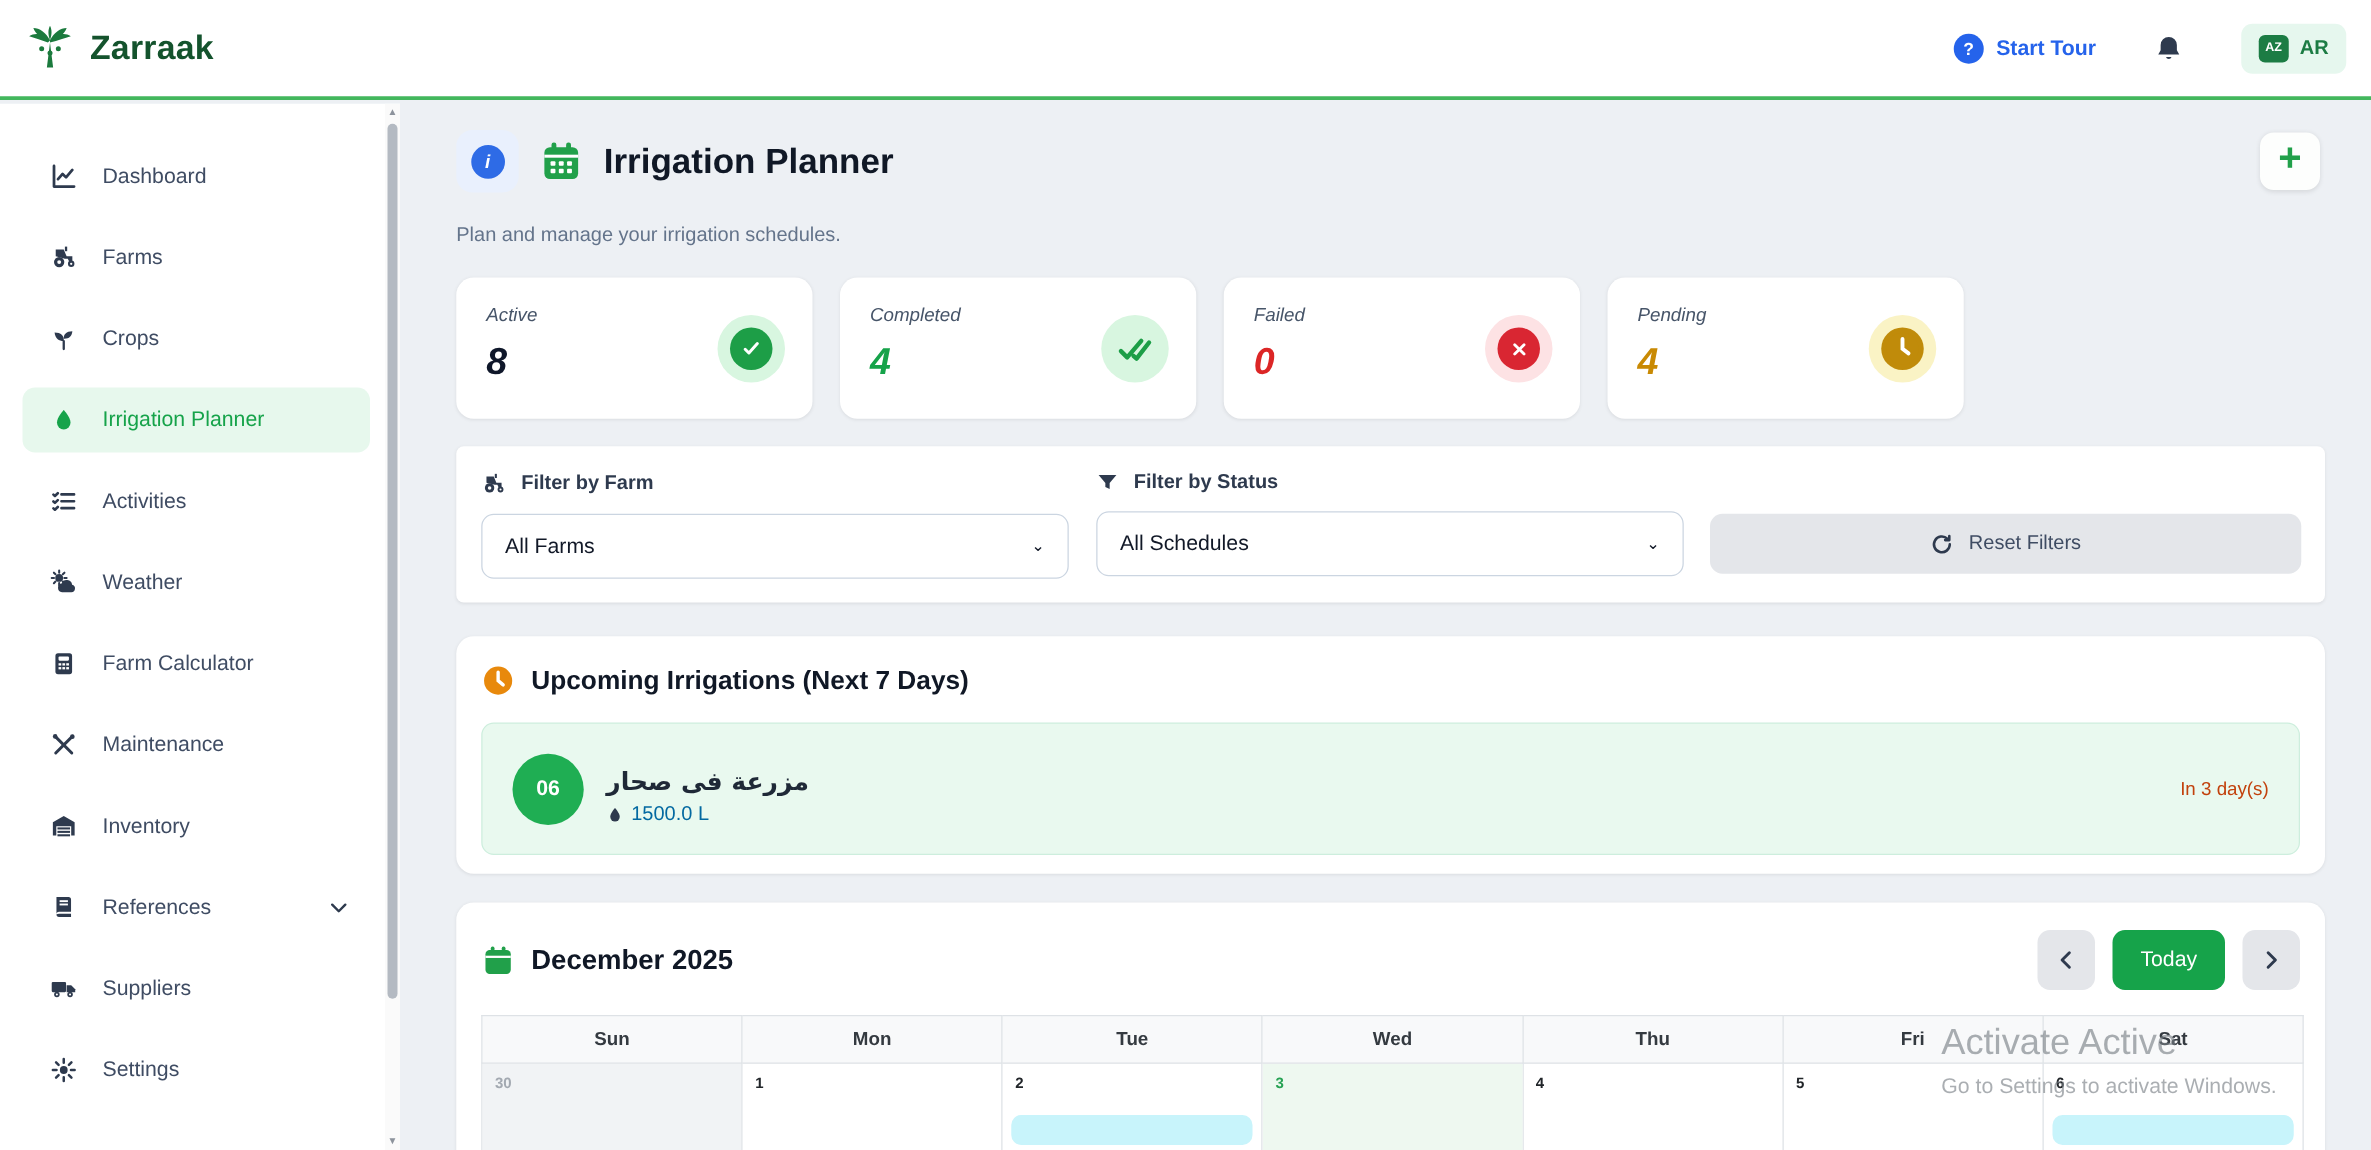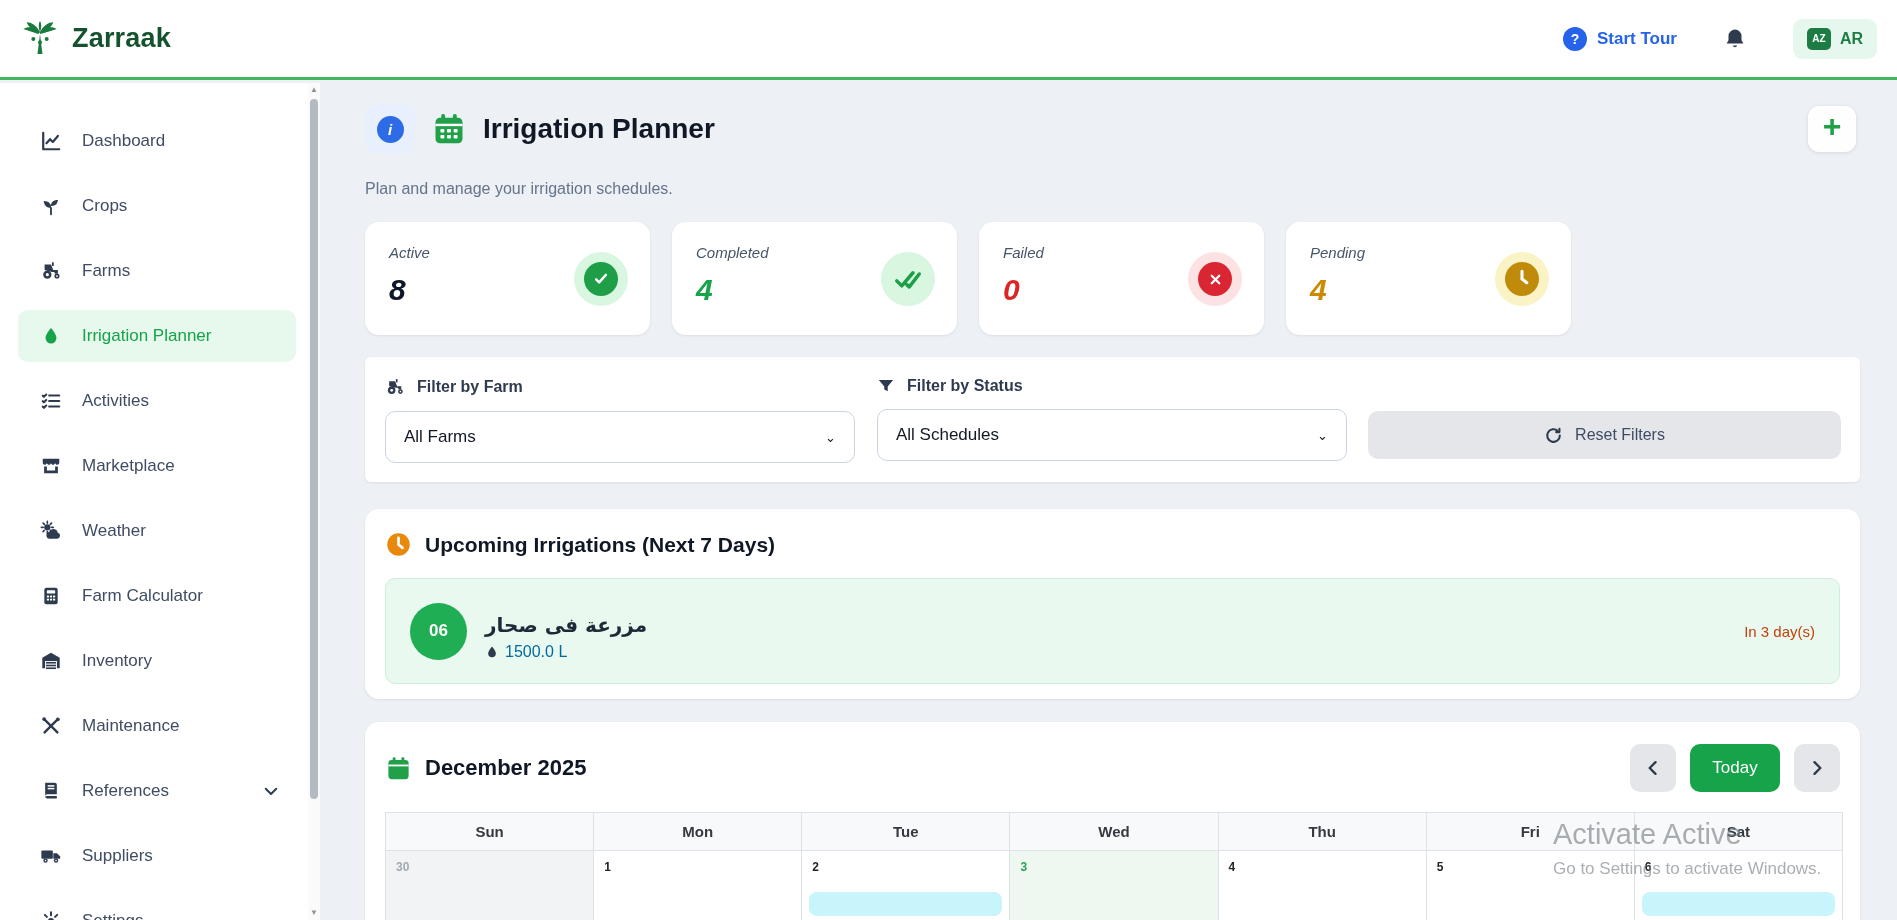--- a/index.html
+++ b/index.html
@@ -146,66 +146,57 @@
         <svg width="22" height="22" viewBox="0 0 24 24" fill="none" stroke="#2e3a4e" stroke-width="2.4" stroke-linecap="round" stroke-linejoin="round">
           <path d="M3.5 3v18h17.5"></path>
           <path d="M7 14.5l4-4.5 3 3 5.5-6.5"></path>
         </svg>
       </span>
     <span>Dashboard</span>
   </div>
   <div class="side-item">
     <span class="s-ico">
         <svg width="22" height="22" viewBox="0 0 24 24" fill="#2e3a4e">
-          <path d="M12 22v-8"></path>
-          <path d="M12 14c.5-4.5-2.5-7.5-8-7.5.5 5 3.5 7.5 8 7.5z"></path>
-          <path d="M12 12c-.3-3.5 2.2-6.5 7.5-6.5-.4 4.5-3 6.7-7.5 6.5z"></path>
-          <rect x="11" y="13" width="2" height="9" rx="1"></rect>
-        </svg>
-      </span>
-    <span>Crops</span>
-  </div>
-  <div class="side-item">
-    <span class="s-ico">
-        <svg width="22" height="22" viewBox="0 0 24 24" fill="#2e3a4e">
           <circle cx="8" cy="16" r="4.5"></circle>
           <circle cx="8" cy="16" r="1.7" fill="#fff"></circle>
           <circle cx="18.5" cy="17.5" r="2.8"></circle>
           <circle cx="18.5" cy="17.5" r="1" fill="#fff"></circle>
           <path d="M5 11V5h7l2.5 6h5v4h-3l-1-2H13z"></path>
           <rect x="13" y="2.5" width="2" height="4"></rect>
         </svg>
       </span>
     <span>Farms</span>
   </div>
+  <div class="side-item">
+    <span class="s-ico">
+        <svg width="22" height="22" viewBox="0 0 24 24" fill="#2e3a4e">
+          <path d="M12 22v-8"></path>
+          <path d="M12 14c.5-4.5-2.5-7.5-8-7.5.5 5 3.5 7.5 8 7.5z"></path>
+          <path d="M12 12c-.3-3.5 2.2-6.5 7.5-6.5-.4 4.5-3 6.7-7.5 6.5z"></path>
+          <rect x="11" y="13" width="2" height="9" rx="1"></rect>
+        </svg>
+      </span>
+    <span>Crops</span>
+  </div>
   <div class="side-item active">
     <span class="s-ico">
         <svg width="20" height="22" viewBox="0 0 24 24" fill="#16a34a">
           <path d="M12 2.5S5.5 9.5 5.5 14.5a6.5 6.5 0 0 0 13 0C18.5 9.5 12 2.5 12 2.5z"></path>
         </svg>
       </span>
     <span>Irrigation Planner</span>
   </div>
   <div class="side-item">
     <span class="s-ico">
         <svg width="22" height="22" viewBox="0 0 24 24" fill="none" stroke="#2e3a4e" stroke-width="2.3" stroke-linecap="round" stroke-linejoin="round">
           <path d="M10 6h11M10 12h11M10 18h11"></path>
           <path d="M3 6.2l1.3 1.2L6.8 5M3 12.2l1.3 1.2 2.5-2.4M3 18.2l1.3 1.2 2.5-2.4"></path>
         </svg>
       </span>
     <span>Activities</span>
-  </div>
-  <div class="side-item">
-    <span class="s-ico">
-        <svg width="22" height="22" viewBox="0 0 24 24" fill="#2e3a4e">
-          <path d="M3 4h18v4.5c0 1.2-1 2.2-2.2 2.2-1.1 0-2-.9-2.3-2 -.3 1.1-1.2 2-2.3 2s-2-.9-2.2-2c-.2 1.1-1.1 2-2.2 2s-2-.9-2.3-2c-.3 1.1-1.2 2-2.3 2C4 10.7 3 9.7 3 8.5z"></path>
-          <path d="M4.5 12.5V20h15v-7.5h-3V17h-9v-4.5z"></path>
-        </svg>
-      </span>
-    <span>Marketplace</span>
   </div>
   <div class="side-item">
     <span class="s-ico">
         <svg width="22" height="22" viewBox="0 0 24 24" fill="#2e3a4e">
           <circle cx="8" cy="8" r="3.4"></circle>
           <path d="M8 1.5v2M8 12.5v2M1.5 8h2M12.5 8h2M3.4 3.4l1.4 1.4M11.2 11.2l1.4 1.4M12.6 3.4l-1.4 1.4M4.8 11.2l-1.4 1.4" stroke="#2e3a4e" stroke-width="1.8" stroke-linecap="round"></path>
           <path d="M10.5 20.5h8.2a3.3 3.3 0 0 0 .6-6.5 4.8 4.8 0 0 0-9.2-1.2 3.9 3.9 0 0 0 .4 7.7z"></path>
         </svg>
       </span>
     <span>Weather</span>
@@ -222,41 +213,41 @@
             <rect x="7" y="15.2" width="2.6" height="2.2"></rect>
             <rect x="10.7" y="15.2" width="2.6" height="2.2"></rect>
             <rect x="14.4" y="15.2" width="2.6" height="2.2"></rect>
           </g>
         </svg>
       </span>
     <span>Farm Calculator</span>
   </div>
   <div class="side-item">
     <span class="s-ico">
+        <svg width="22" height="22" viewBox="0 0 24 24" fill="none" stroke="#2e3a4e" stroke-width="2.6" stroke-linecap="round">
+          <path d="M4.5 4.5L19 19"></path>
+          <path d="M19.5 4.5L5 19"></path>
+          <circle cx="4.5" cy="4.5" r="2" fill="#2e3a4e" stroke="none"></circle>
+          <circle cx="19.5" cy="4.7" r="2" fill="#2e3a4e" stroke="none"></circle>
+        </svg>
+      </span>
+    <span>Maintenance</span>
+  </div>
+  <div class="side-item">
+    <span class="s-ico">
         <svg width="22" height="22" viewBox="0 0 24 24" fill="#2e3a4e">
           <path d="M2.5 20V8.5L12 3l9.5 5.5V20h-3v-8h-13v8z"></path>
           <g>
             <rect x="6.5" y="13" width="11" height="1.8"></rect>
             <rect x="6.5" y="16" width="11" height="1.8"></rect>
             <rect x="6.5" y="19" width="11" height="1.8"></rect>
           </g>
         </svg>
       </span>
     <span>Inventory</span>
-  </div>
-  <div class="side-item">
-    <span class="s-ico">
-        <svg width="22" height="22" viewBox="0 0 24 24" fill="none" stroke="#2e3a4e" stroke-width="2.6" stroke-linecap="round">
-          <path d="M4.5 4.5L19 19"></path>
-          <path d="M19.5 4.5L5 19"></path>
-          <circle cx="4.5" cy="4.5" r="2" fill="#2e3a4e" stroke="none"></circle>
-          <circle cx="19.5" cy="4.7" r="2" fill="#2e3a4e" stroke="none"></circle>
-        </svg>
-      </span>
-    <span>Maintenance</span>
   </div>
   <div class="side-item">
     <span class="s-ico">
         <svg width="20" height="22" viewBox="0 0 24 24" fill="#2e3a4e">
           <path d="M5 2h11.5A2.5 2.5 0 0 1 19 4.5V16H7.5A2.5 2.5 0 0 0 5 18.5z"></path>
           <path d="M5 18.5A2.5 2.5 0 0 0 7.5 21H19v-3H7.5" fill="#2e3a4e"></path>
           <rect x="8" y="5" width="8" height="1.8" fill="#fff"></rect>
           <rect x="8" y="8.2" width="8" height="1.8" fill="#fff"></rect>
         </svg>
       </span>

